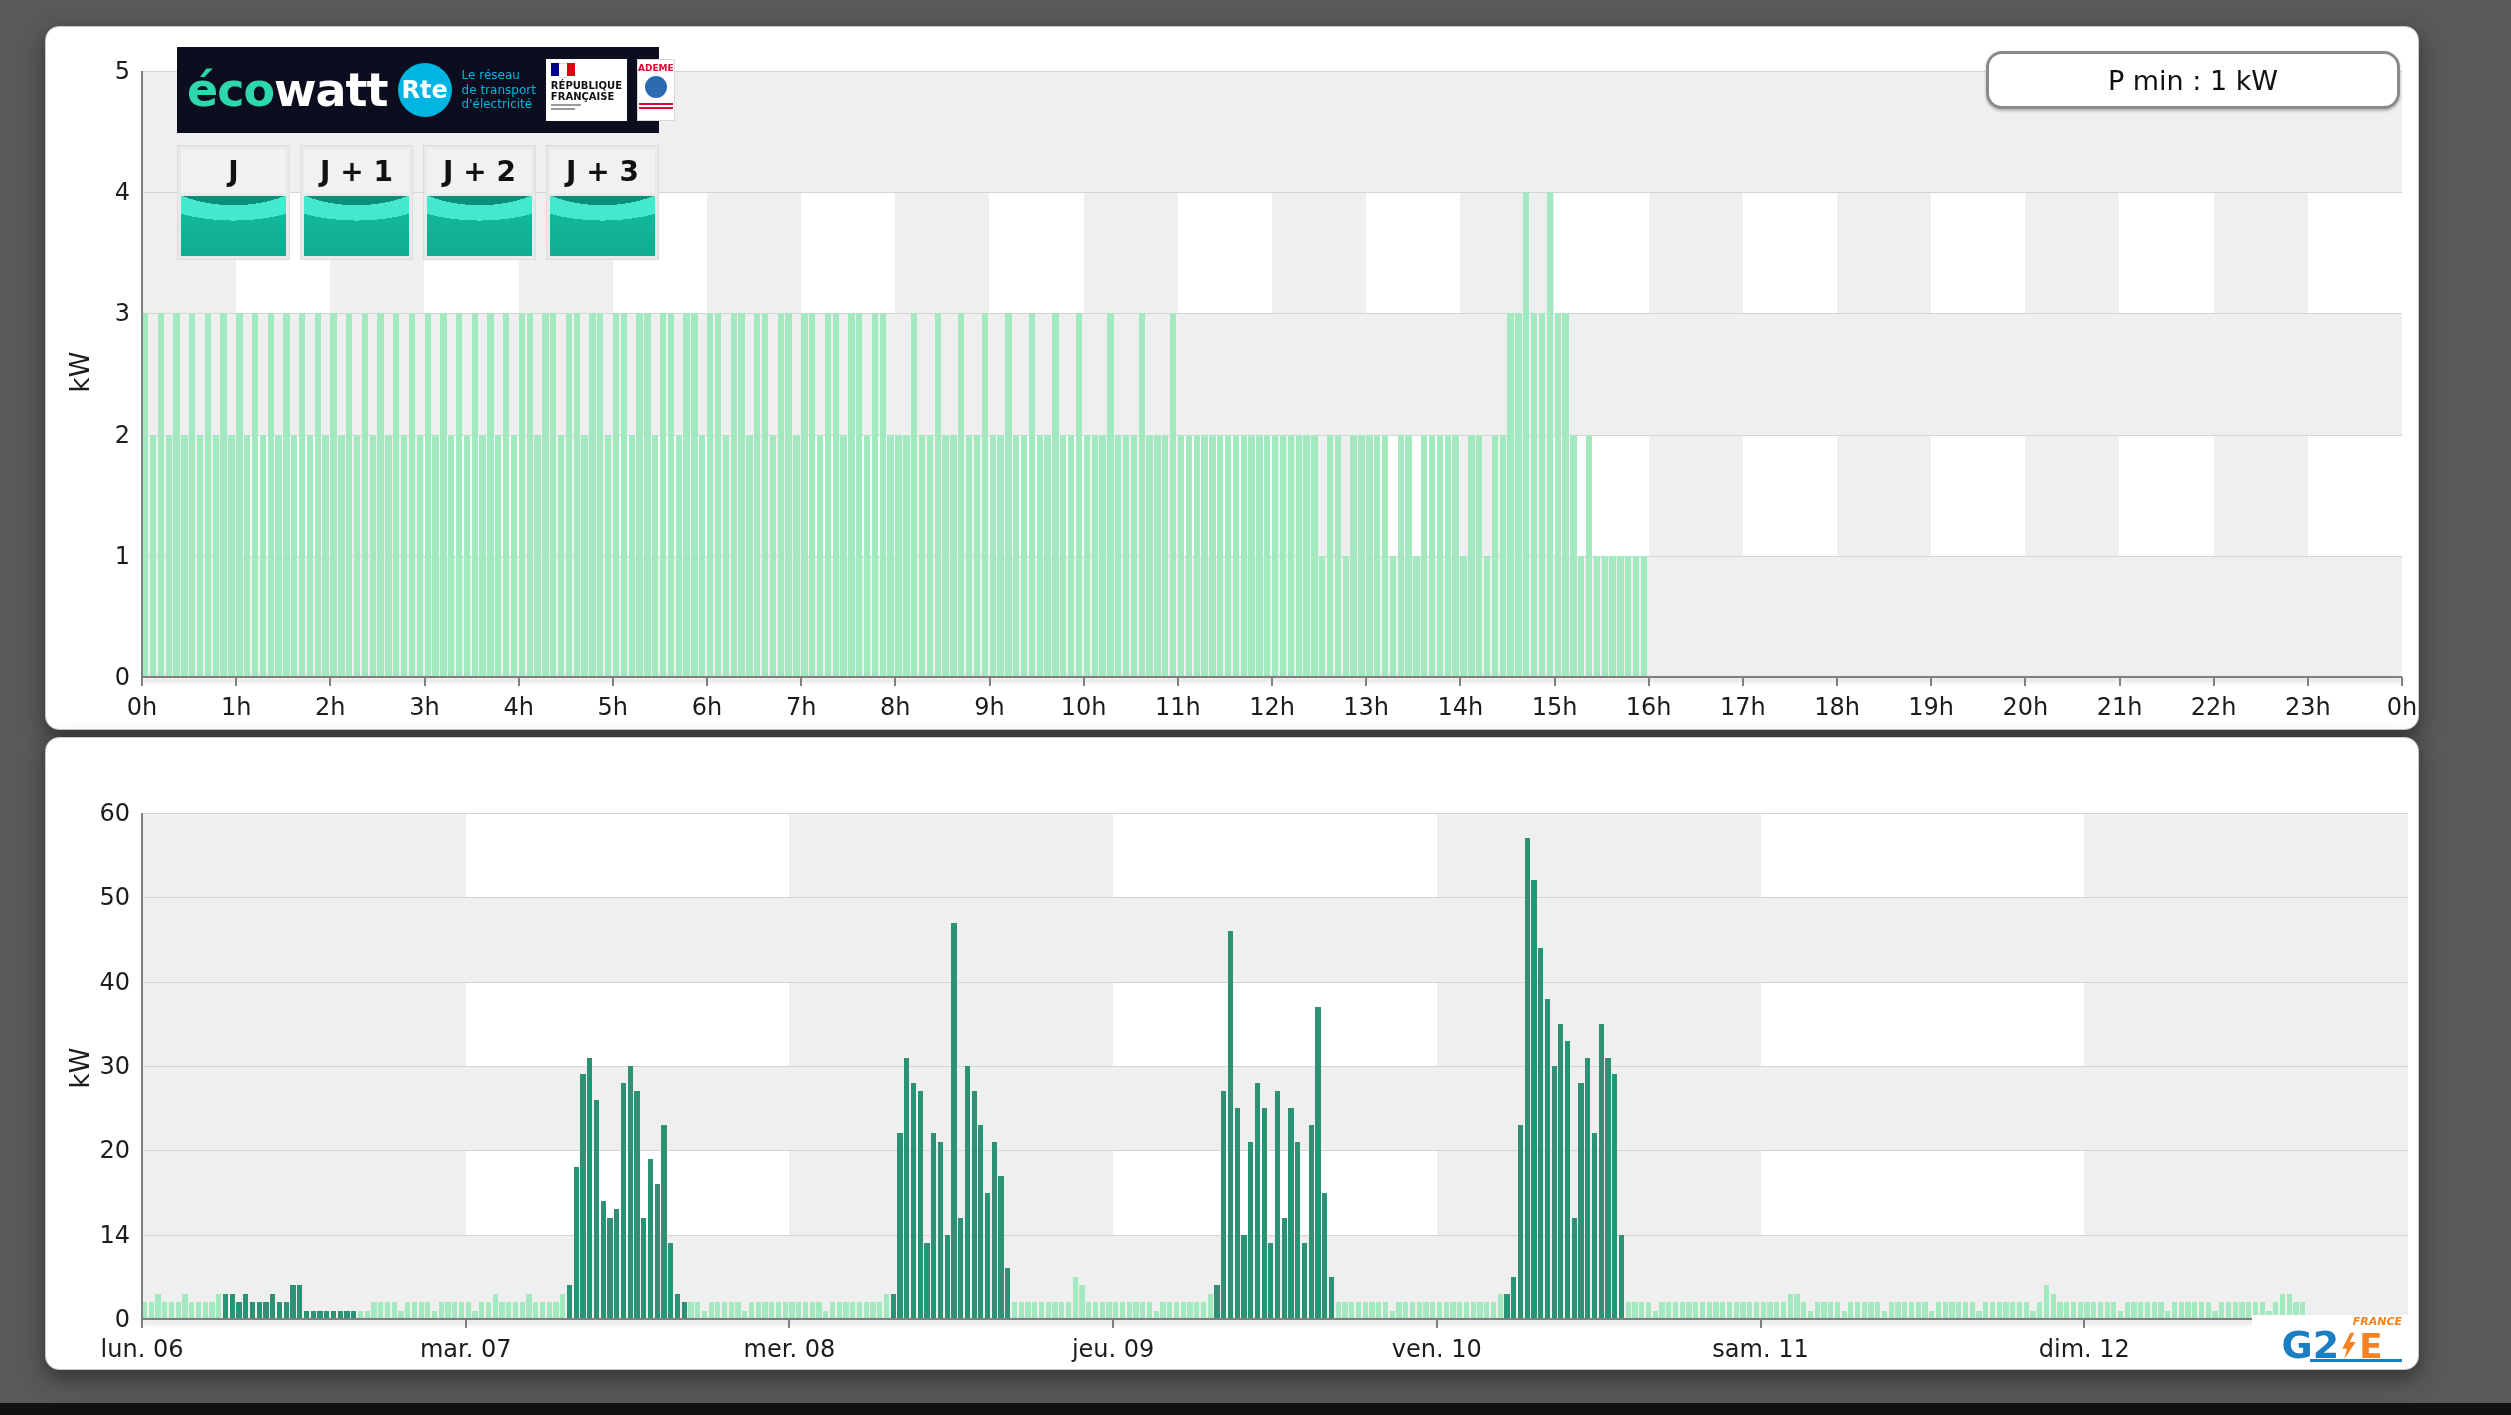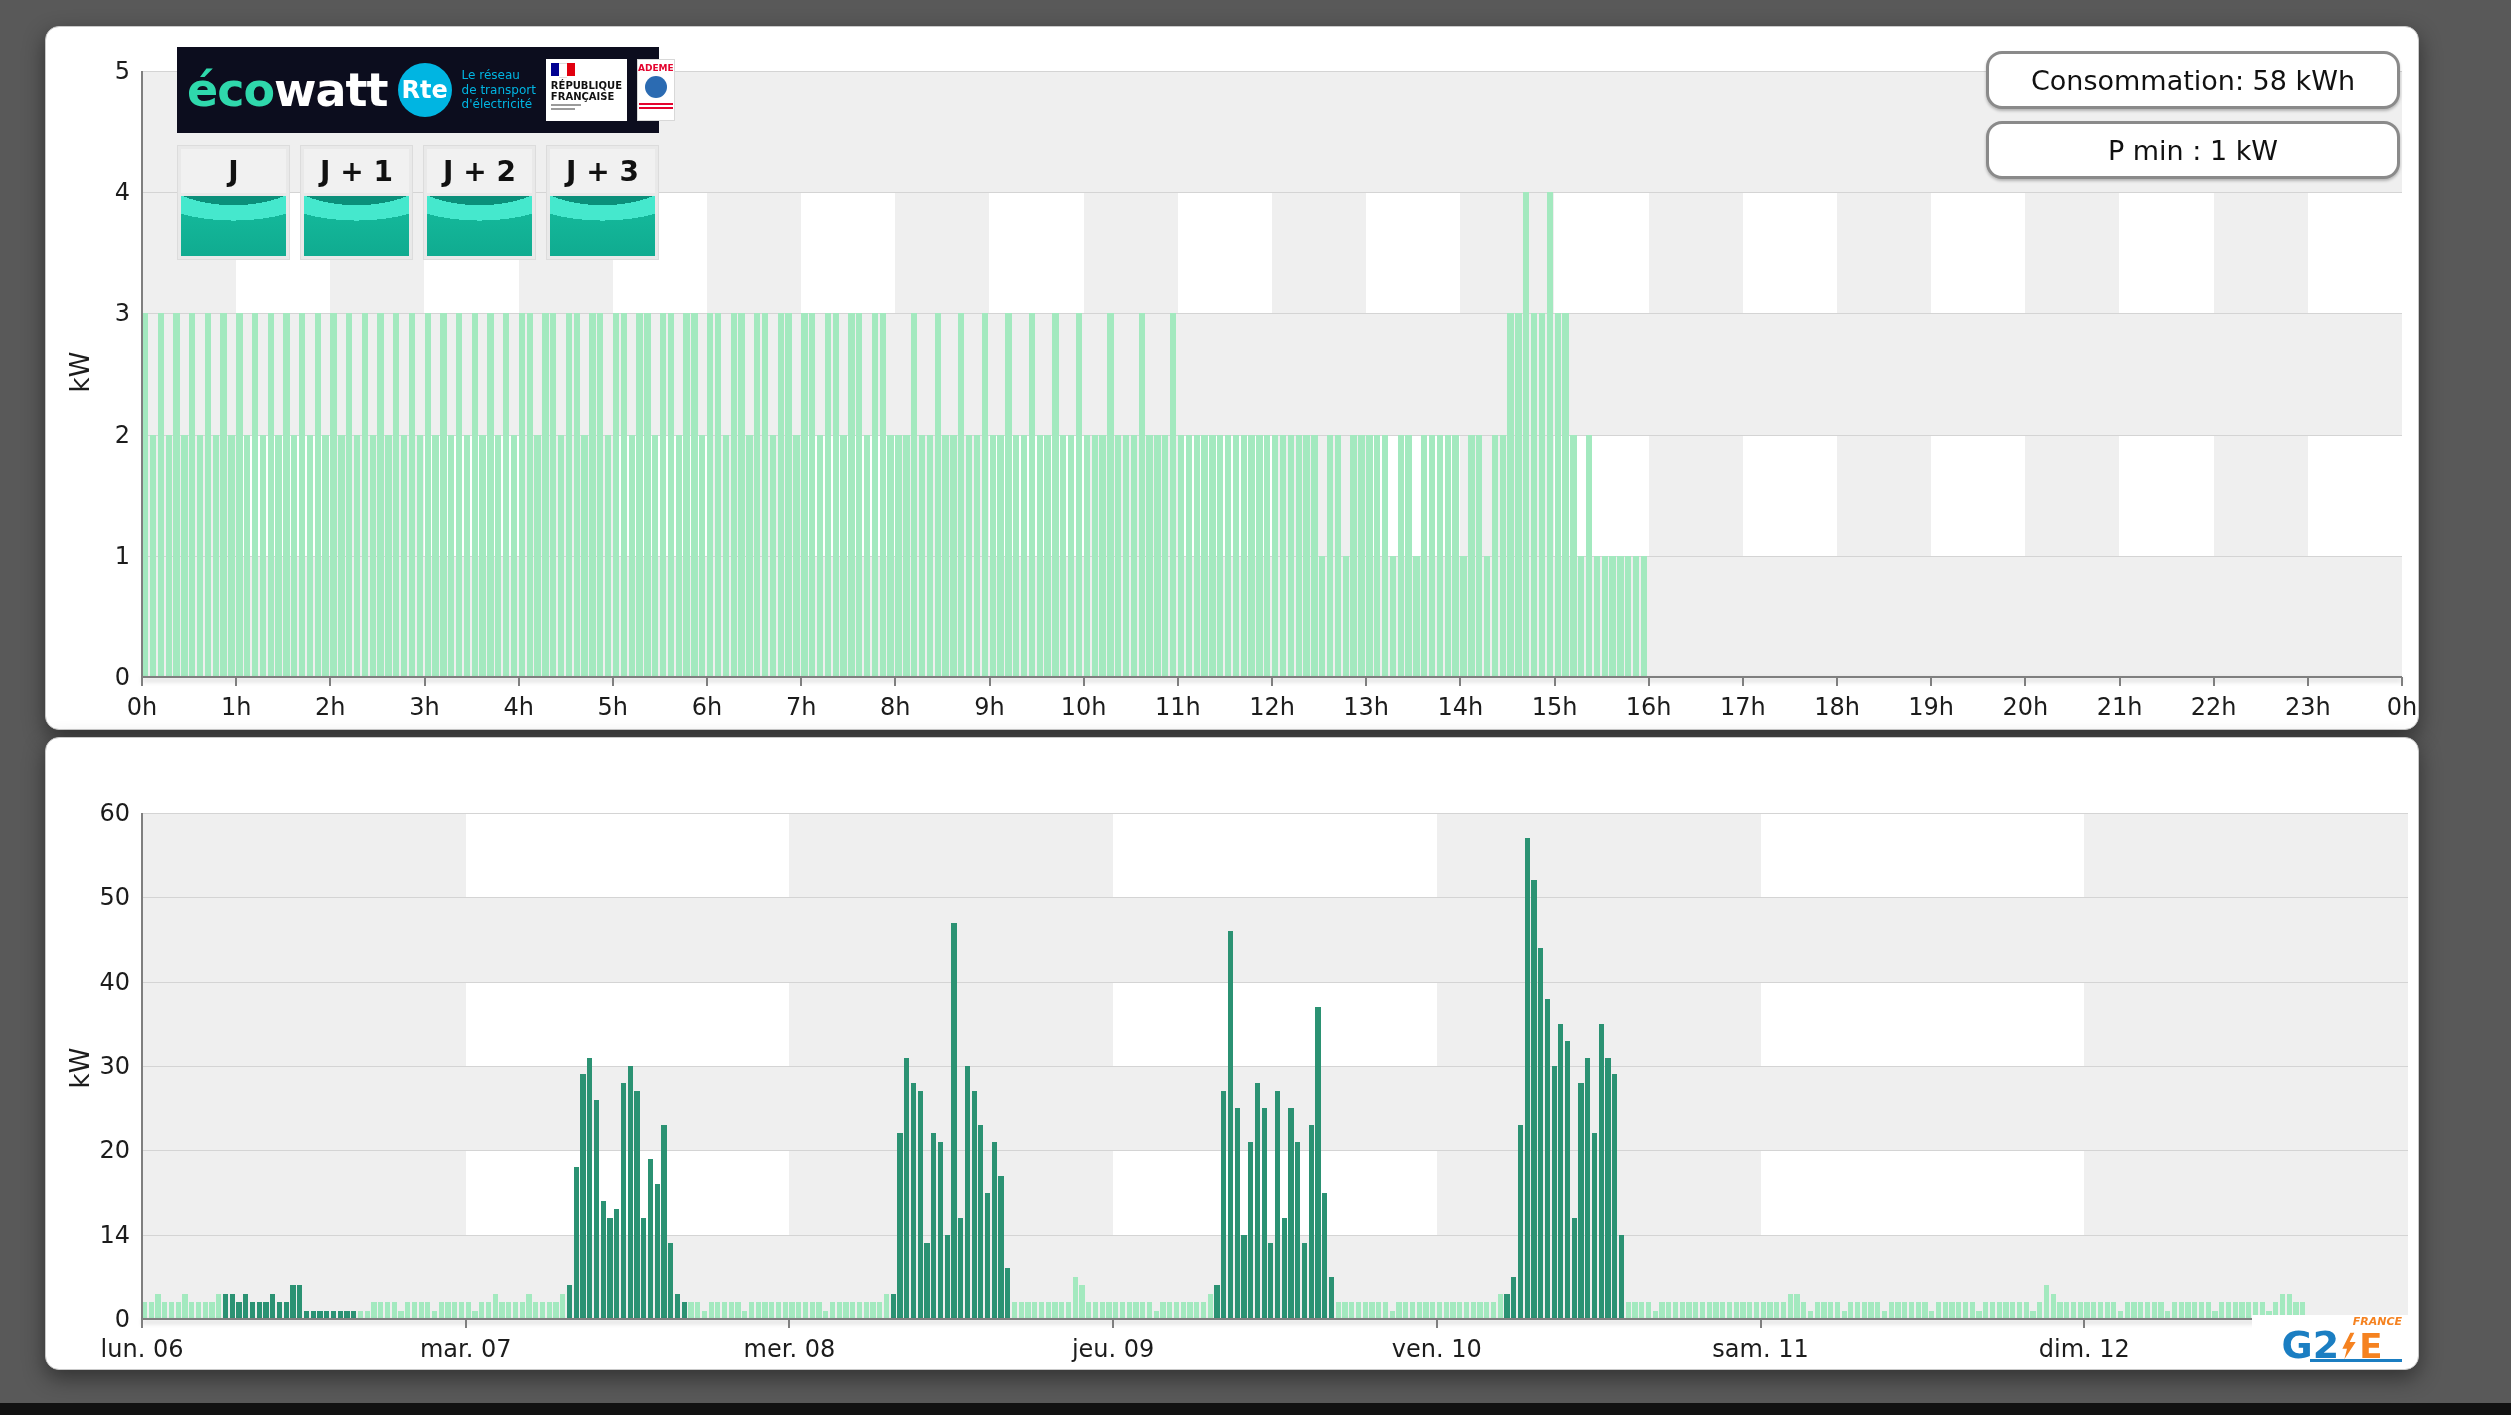--- a/index.html
+++ b/index.html
@@ -413,21 +413,20 @@
         <div class="tab-label">J + 2</div>
         <div class="gauge"></div>
       </div>
       <div class="tab">
         <div class="tab-label">J + 3</div>
         <div class="gauge"></div>
       </div>
     </div>
 
     <div class="side">
-      <div class="stat">Consommation: 58 kWh</div>
       <div class="stat">P min : 1 kW</div>
     </div>
 
   </section>
 
   <section class="panel" id="panel-weekly">
     <div class="unit-label" style="left:14px;top:315px;">kW</div>
     <div class="plot" id="plot-weekly">
         <div class="band" style="left: 0px; top: 421.667px; width: 2266px; height: 84.3333px;"></div>
         <div class="band" style="left: 0px; top: 337.333px; width: 323.714px; height: 84.3333px;"></div>

